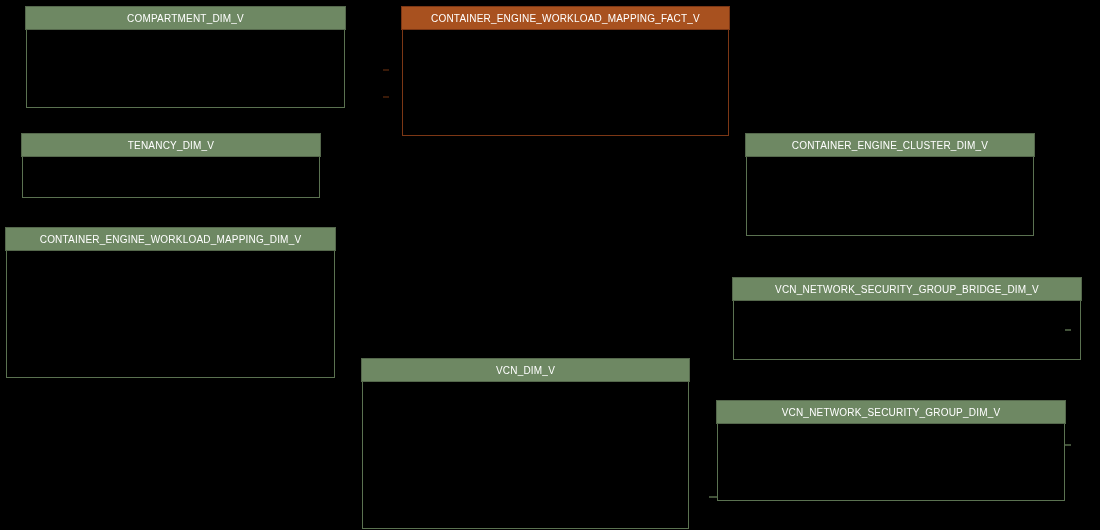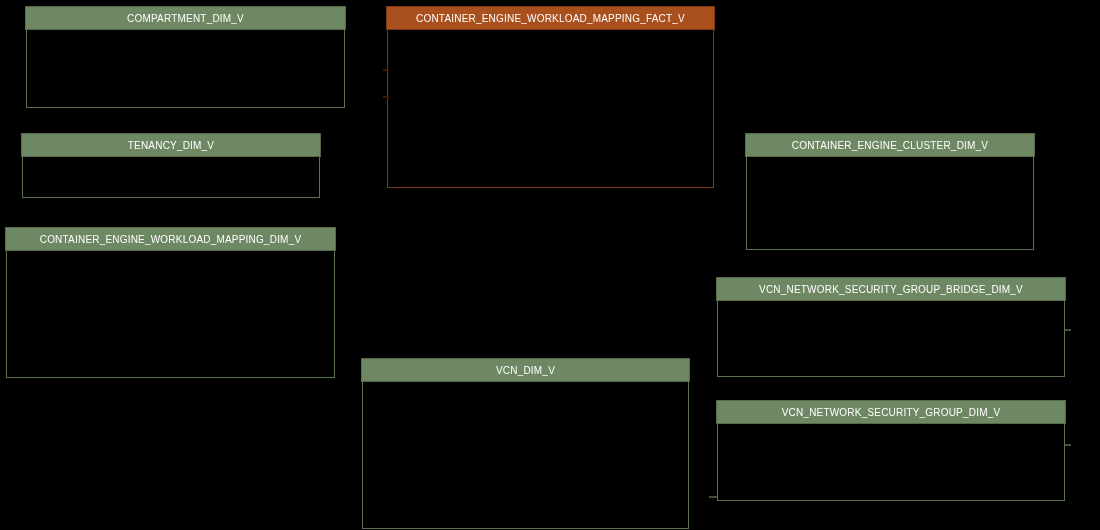--- a/index.html
+++ b/index.html
@@ -42,25 +42,25 @@
     background:#000;
     border:1px solid;border-top:none;
   }
   .tbl.dim .hd{background:var(--dim-header);border-color:var(--dim-header-border);}
   .tbl.dim .bd{border-color:var(--dim-body-border);}
   .tbl.fact .hd{background:var(--fact-header);border-color:var(--fact-header-border);}
   .tbl.fact .bd{border-color:var(--fact-body-border);}
 
   
   .t0{left:25px;  top:6px;   width:321px; height:102px;}
-  .t1{left:386px; top:6px;   width:329px; height:182px;}
+  .t1{left:401px; top:6px;   width:329px; height:130px;}
   .t2{left:21px;  top:133px; width:300px; height:65px;}
-  .t3{left:745px; top:133px; width:290px; height:117px;}
+  .t3{left:745px; top:133px; width:290px; height:103px;}
   .t4{left:5px;   top:217px; width:331px; height:151px;margin-top:10px;}
-  .t5{left:716px; top:277px; width:350px; height:100px;}
+  .t5{left:732px; top:277px; width:350px; height:83px;}
   .t6{left:361px; top:358px; width:329px; height:171px;}
   .t7{left:716px; top:400px; width:350px; height:101px;}
 
   
   .stub{position:absolute;height:2px;}
   .stub.rust{background:var(--stub-rust);}
   .stub.green{background:var(--stub-green);}
   .s0{left:383px;top:69px;width:6px;}
   .s1{left:383px;top:96px;width:6px;}
   .s2{left:1065px;top:329px;width:6px;}

